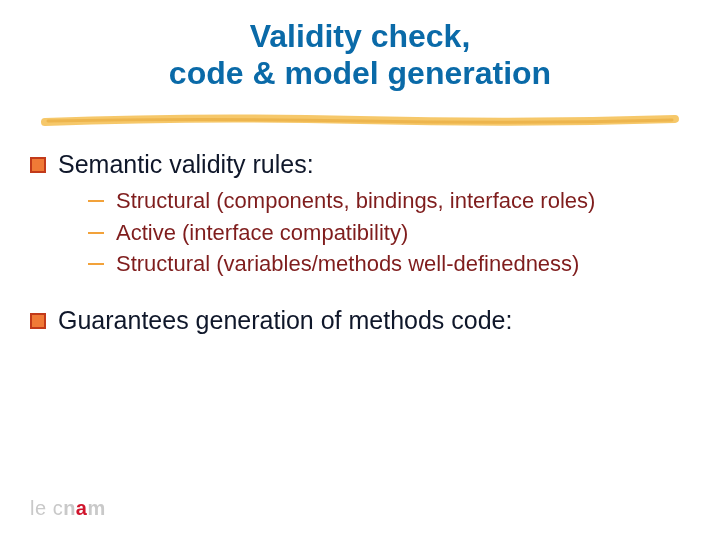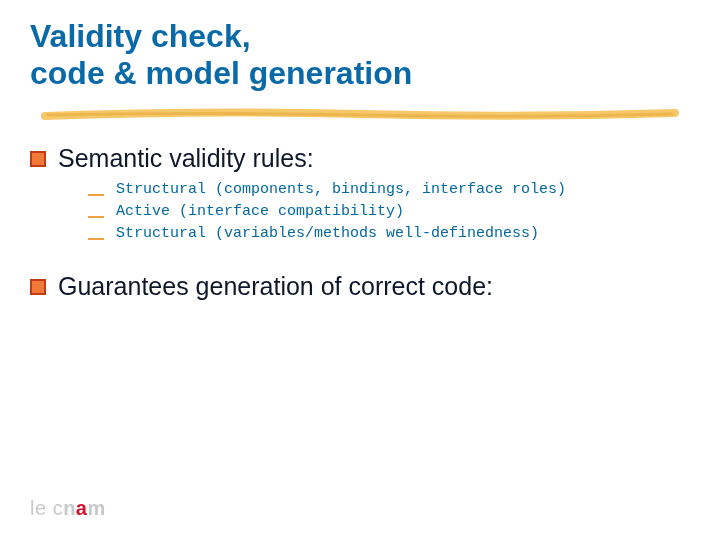--- a/index.html
+++ b/index.html
@@ -11,21 +11,22 @@
     position: relative;
     overflow: hidden;
   }
   .slide {
     width: 100%;
     height: 100%;
     padding: 18px 30px 20px 30px;
     position: relative;
   }
   .title-block {
-    margin-bottom: 15px;
+    text-align: center;
+    margin-bottom: 21px;
   }
   .title-line {
     font-size: 32px;
     font-weight: bold;
     color: #0a6aa8;
     line-height: 1.15;
   }
   .underline-stroke {
     width: 640px;
     height: 14px;
@@ -68,24 +69,23 @@
   }
   .dash {
     width: 16px;
     height: 2px;
     background: #f2a23a;
     flex-shrink: 0;
     margin-top: 14px;
     margin-right: 12px;
   }
   .sub-text {
-    font-size: 15px;
-    color: #0369a1;
+    font-size: 22px;
+    color: #7f1d1d;
     line-height: 1.35;
-    font-family: Liberation Mono, monospace;
   }
   .logo {
     position: absolute;
     left: 30px;
     bottom: 20px;
     font-size: 20px;
     color: #c9c9c9;
     font-family: Arial, sans-serif;
     letter-spacing: 0.5px;
   }
@@ -127,21 +127,21 @@
         <span class="sub-text">Active (interface compatibility)</span>
       </li>
       <li class="sub-item">
         <span class="dash"></span>
         <span class="sub-text">Structural (variables/methods well-definedness)</span>
       </li>
     </ul>
 
     <li class="bullet-item">
       <span class="red-square"></span>
-      <span class="bullet-text">Guarantees generation of correct code:</span>
+      <span class="bullet-text">Guarantees generation of methods code:</span>
     </li>
 
   </ul>
 
   <div class="logo">
     <span>le </span><span>c</span><span class="n bold">n</span><span class="a bold">a</span><span class="m bold">m</span>
   </div>
 
 </div>
 

